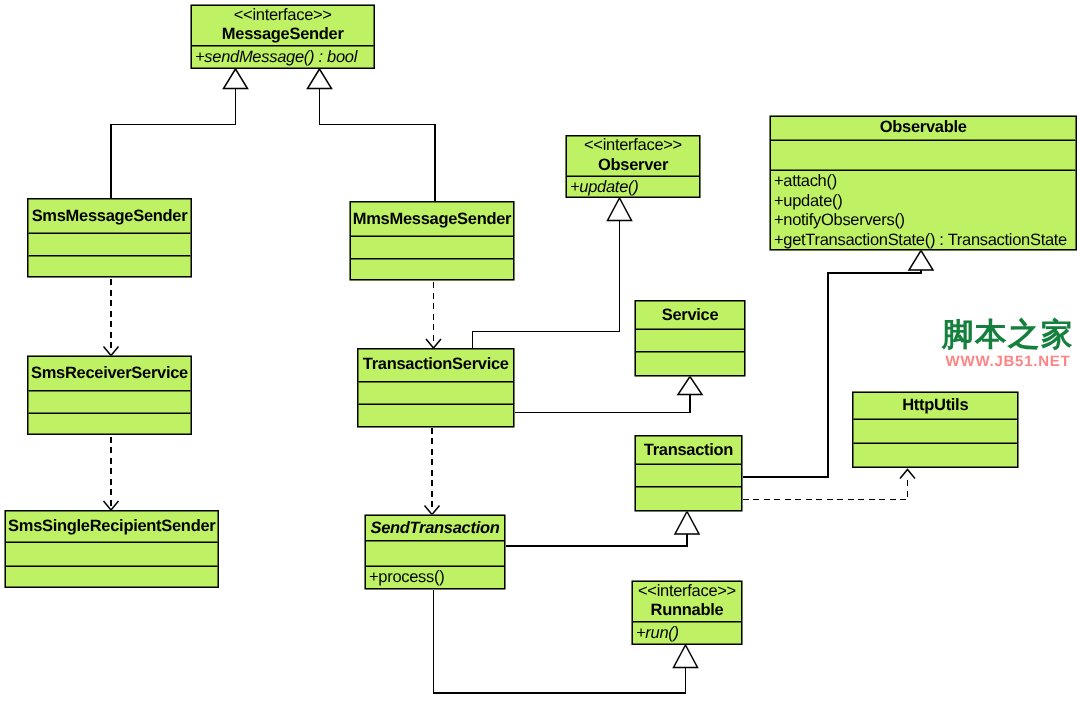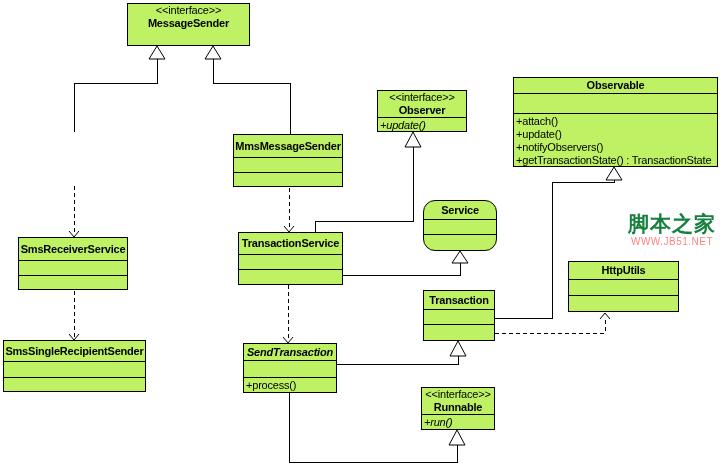--- a/index.html
+++ b/index.html
@@ -19,21 +19,21 @@
     display:flex; flex-direction:column; justify-content:center;
     letter-spacing:-0.2px; white-space:nowrap;
   }
   .stereo { font-weight:normal; line-height:13px; }
   .cname  { line-height:13px; }
   .ops { font-size:11px; text-align:left; padding:1px 2px 0 2px; }
   .ops .op { line-height:13px; white-space:nowrap; letter-spacing:-0.2px; }
   .italic { font-style:italic; }
   .watermark { position:absolute; text-align:center; line-height:1; }
   .wm-title { font-size:21px; font-weight:bold; letter-spacing:1px; white-space:nowrap; }
-  .wm-url { font-size:10px; font-weight:normal; letter-spacing:0.5px; margin-top:3px; white-space:nowrap; }
+  .wm-url { font-size:10px; font-weight:bold; letter-spacing:0.5px; margin-top:3px; white-space:nowrap; }
 </style>
 </head>
 <body>
 
 <div id="canvas">
 
   <svg class="connectors" width="720" height="467">
     <g stroke="#000" fill="none" stroke-width="1">
 
       <g>
@@ -86,22 +86,32 @@
         <polyline points="600,319 605,313 610,319"></polyline>
       </g>
     </g>
   </svg>
 
   <div class="uml-class" style="left:127px; top:3px; width:123px; height:43px;">
     <div class="sect first title" style="height:26px;">
       <span class="stereo">&lt;&lt;interface&gt;&gt;</span>
       <span class="cname">MessageSender</span>
     </div>
-  </div>
-
+    <div class="sect ops" style="height:15px;">
+      <div class="op italic">+sendMessage() : bool</div>
+    </div>
+  </div>
+
+  <div class="uml-class" style="left:18px; top:132px; width:110px; height:53px;">
+    <div class="sect first title" style="height:22px;">
+      <span class="cname">SmsMessageSender</span>
+    </div>
+    <div class="sect" style="height:15px;"></div>
+    <div class="sect" style="height:14px;"></div>
+  </div>
 
   <div class="uml-class" style="left:18px; top:237px; width:110px; height:53px;">
     <div class="sect first title" style="height:22px;">
       <span class="cname">SmsReceiverService</span>
     </div>
     <div class="sect" style="height:15px;"></div>
     <div class="sect" style="height:14px;"></div>
   </div>
 
   <div class="uml-class" style="left:233px; top:134px; width:110px; height:53px;">
@@ -131,21 +141,21 @@
   </div>
 
   <div class="uml-class" style="left:238px; top:232px; width:105px; height:53px;">
     <div class="sect first title" style="height:21px;">
       <span class="cname">TransactionService</span>
     </div>
     <div class="sect" style="height:15px;"></div>
     <div class="sect" style="height:15px;"></div>
   </div>
 
-  <div class="uml-class" style="left:423px; top:200px; width:74px; height:51px;border-radius:12px;">
+  <div class="uml-class" style="left:423px; top:200px; width:74px; height:51px;">
     <div class="sect first title" style="height:18px;">
       <span class="cname">Service</span>
     </div>
     <div class="sect" style="height:15px;"></div>
     <div class="sect" style="height:16px;"></div>
   </div>
 
   <div class="uml-class" style="left:513px; top:77px; width:205px; height:90px;">
     <div class="sect first title" style="height:15px;">
       <span class="cname">Observable</span>

